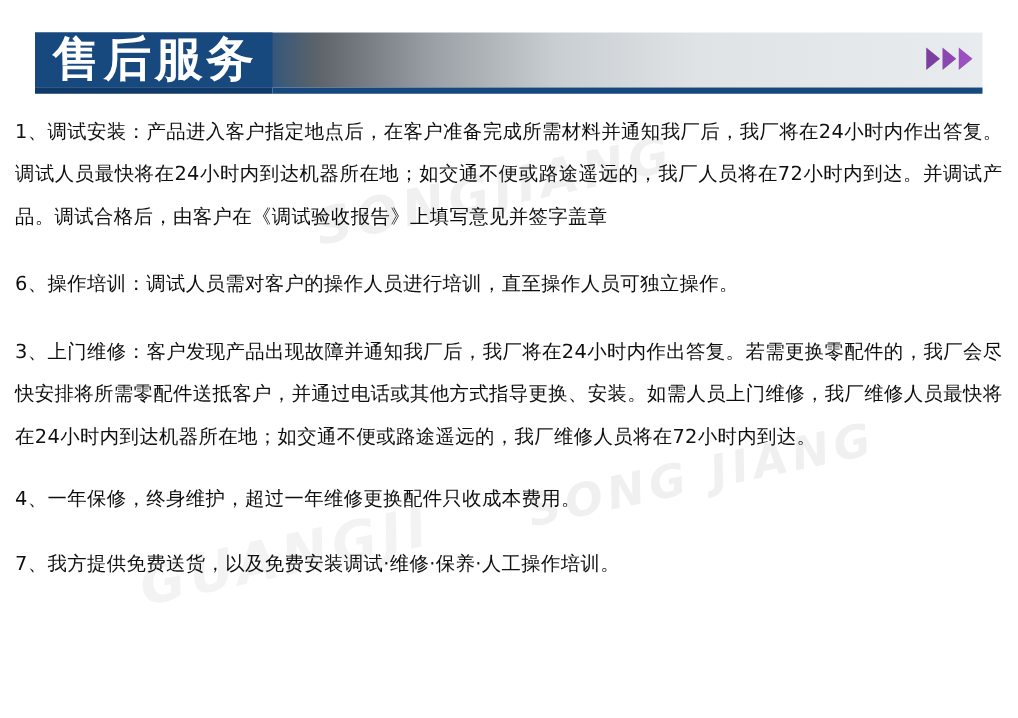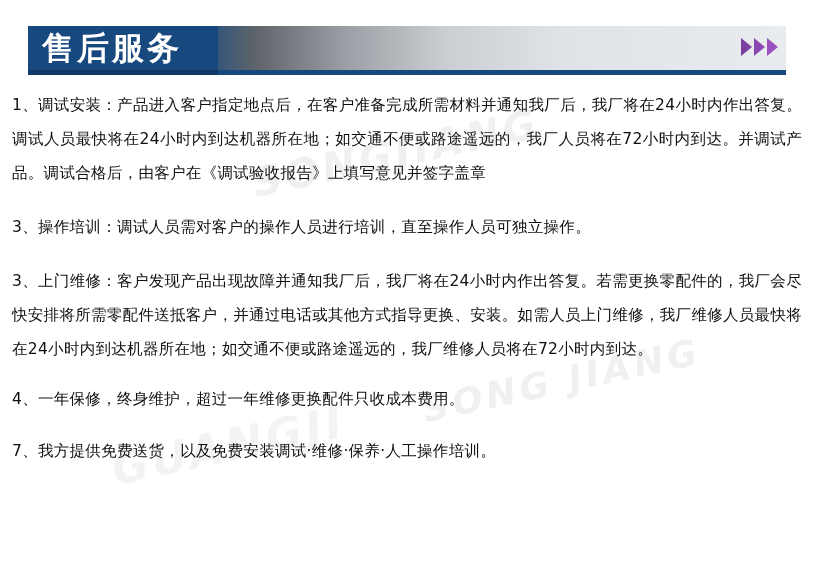--- a/index.html
+++ b/index.html
@@ -36,21 +36,21 @@
     left: 0; top: 0;
     width: 190px;
     height: 44px;
     background: #17497f;
   }
   .header-title {
     position: absolute;
     left: 14px;
     top: 2px;
     font-family: Liberation Serif, serif;
-    font-size: 32px;
+    font-size: 38px;
     font-weight: bold;
     color: #ffffff;
     letter-spacing: 3px;
     line-height: 40px;
     white-space: nowrap;
   }
   .header-underline {
     position: absolute;
     left: 190px;
     top: 44px;
@@ -136,17 +136,17 @@
   <div class="header-underline"></div>
   <div class="chevrons">
     <span class="chev c1"></span>
     <span class="chev c2"></span>
     <span class="chev c3"></span>
   </div>
 </div>
 
 <div class="content">
   <p class="para p1">1、调试安装：产品进入客户指定地点后，在客户准备完成所需材料并通知我厂后，我厂将在24小时内作出答复。调试人员最快将在24小时内到达机器所在地；如交通不便或路途遥远的，我厂人员将在72小时内到达。并调试产品。调试合格后，由客户在《调试验收报告》上填写意见并签字盖章</p>
-  <p class="para p2">3、操作培训：调试人员需对客户的操作人员进行培训，直至操作人员可独立操作。</p>
+  <p class="para p2">6、操作培训：调试人员需对客户的操作人员进行培训，直至操作人员可独立操作。</p>
   <p class="para p3">3、上门维修：客户发现产品出现故障并通知我厂后，我厂将在24小时内作出答复。若需更换零配件的，我厂会尽快安排将所需零配件送抵客户，并通过电话或其他方式指导更换、安装。如需人员上门维修，我厂维修人员最快将在24小时内到达机器所在地；如交通不便或路途遥远的，我厂维修人员将在72小时内到达。</p>
   <p class="para p4">4、一年保修，终身维护，超过一年维修更换配件只收成本费用。</p>
   <p class="para p5">7、我方提供免费送货，以及免费安装调试·维修·保养·人工操作培训。</p>
 </div>
 
 </body></html>

